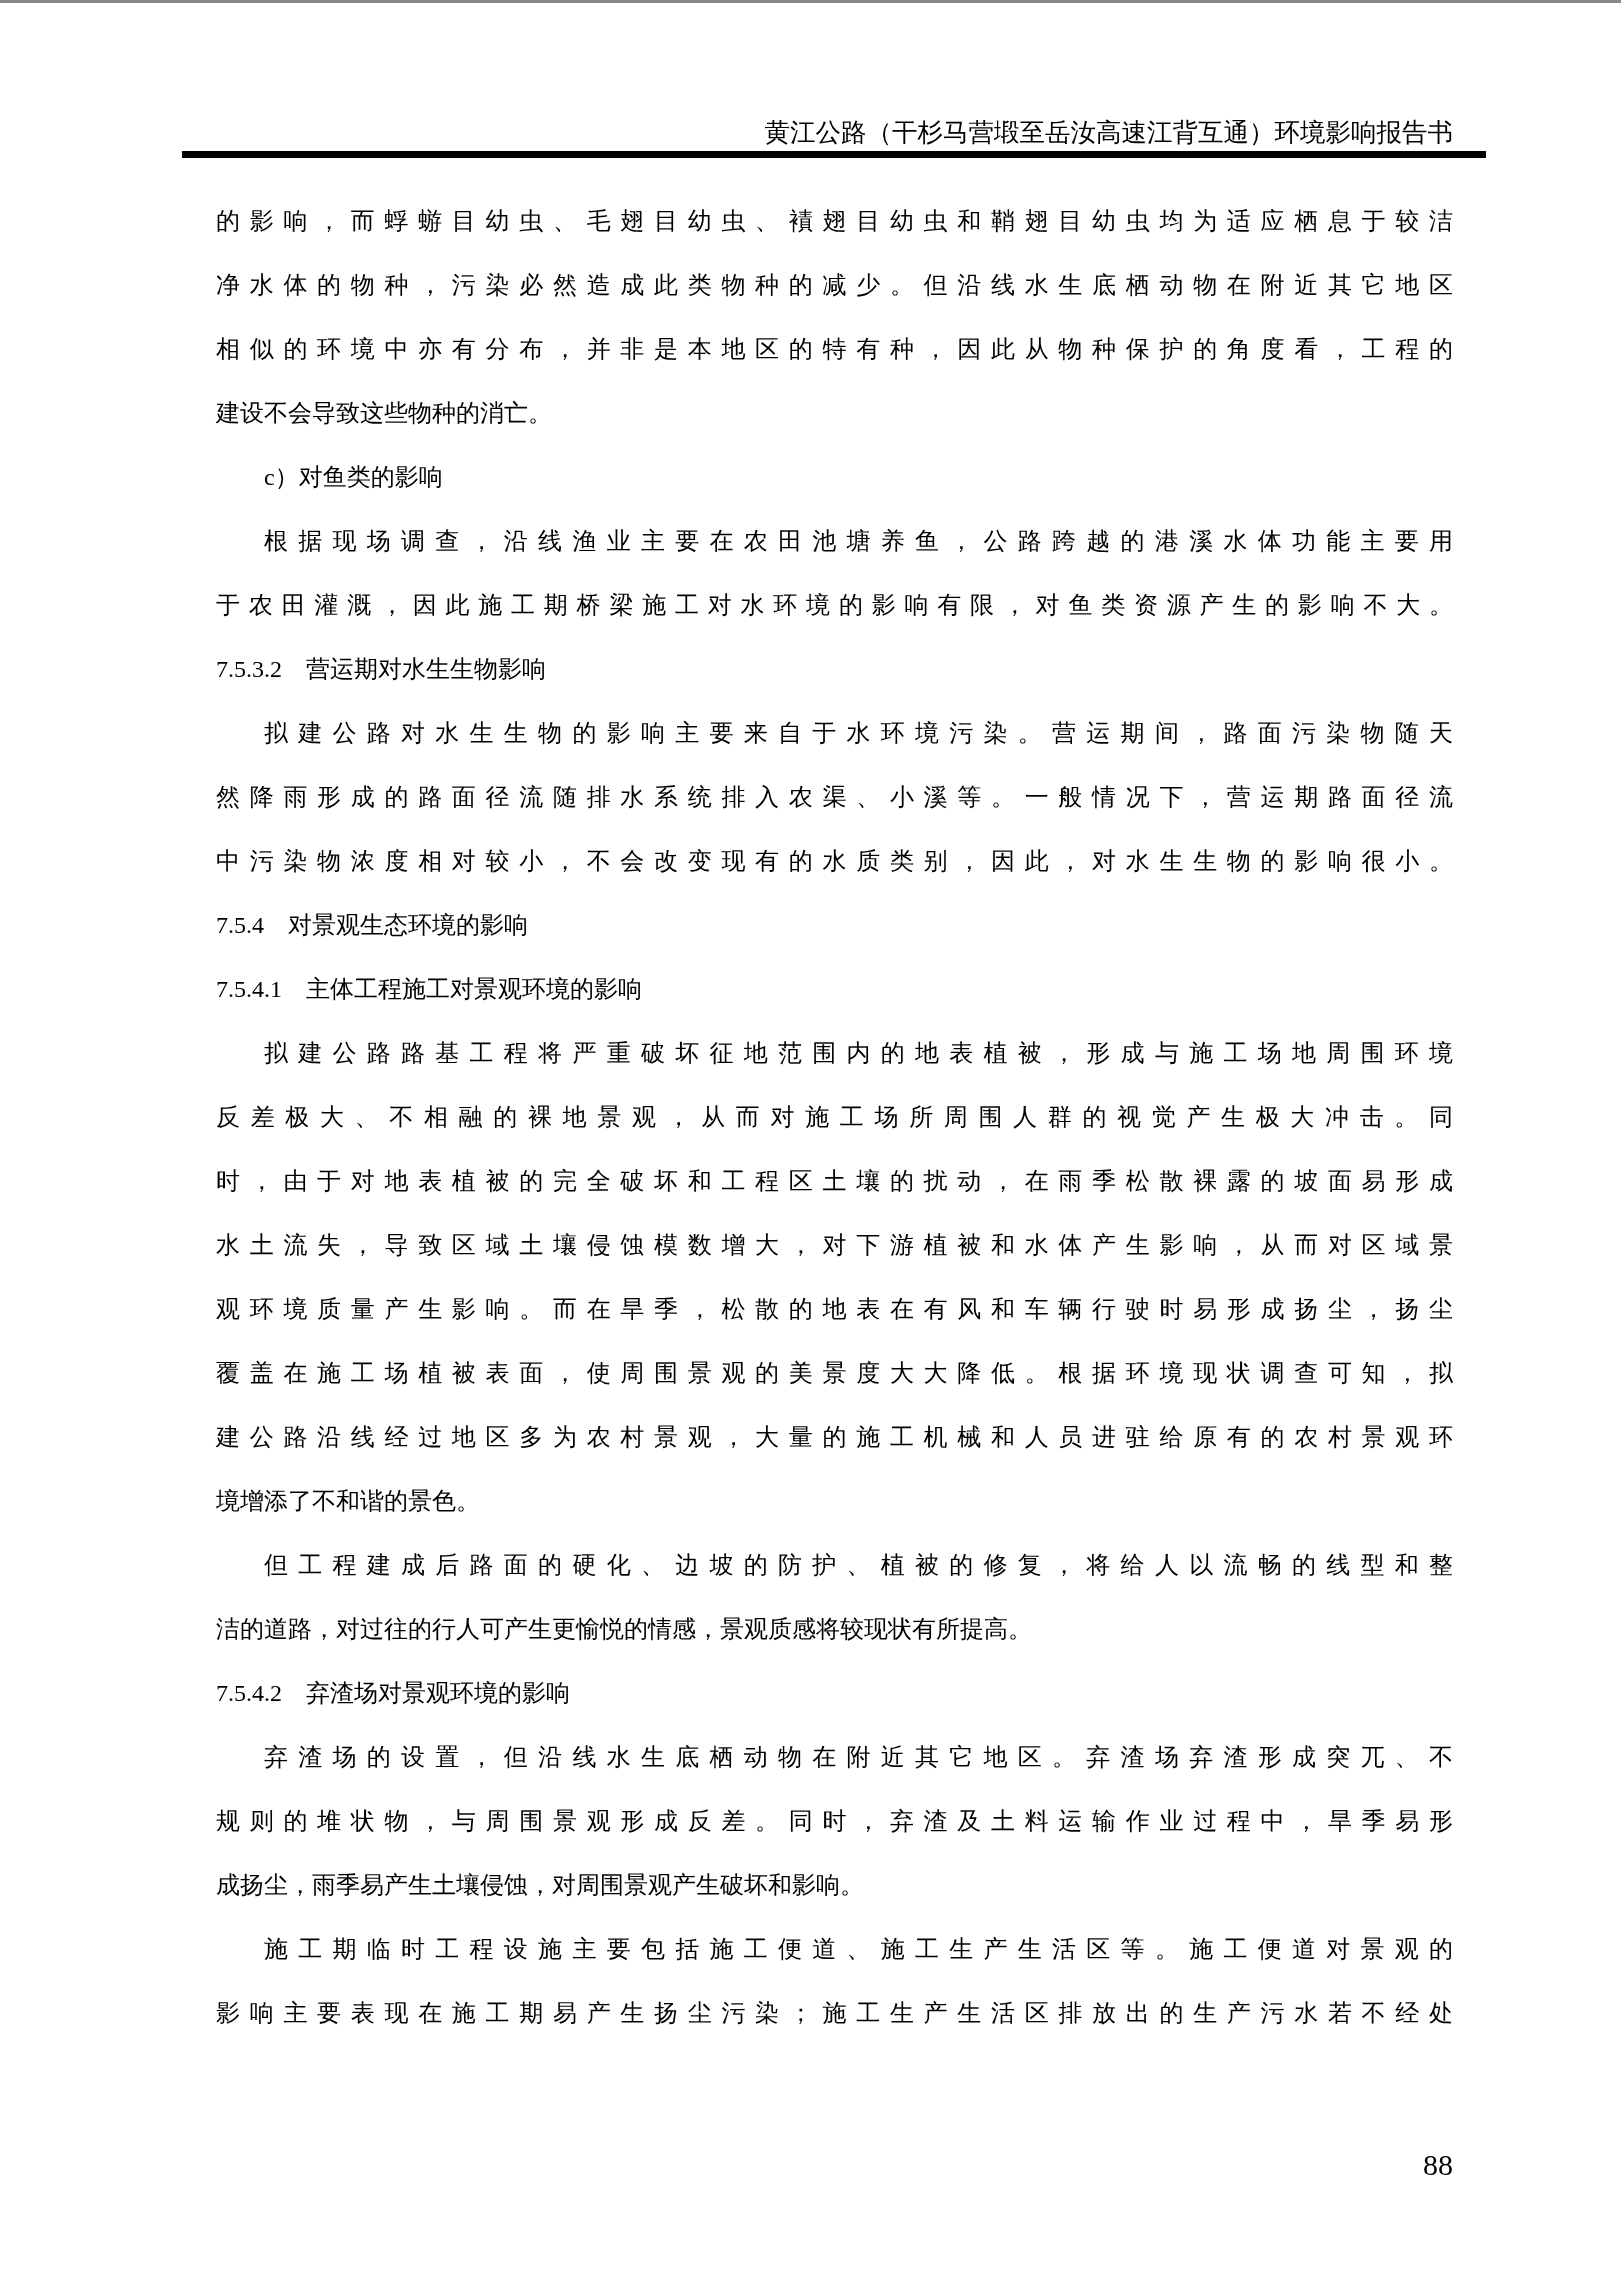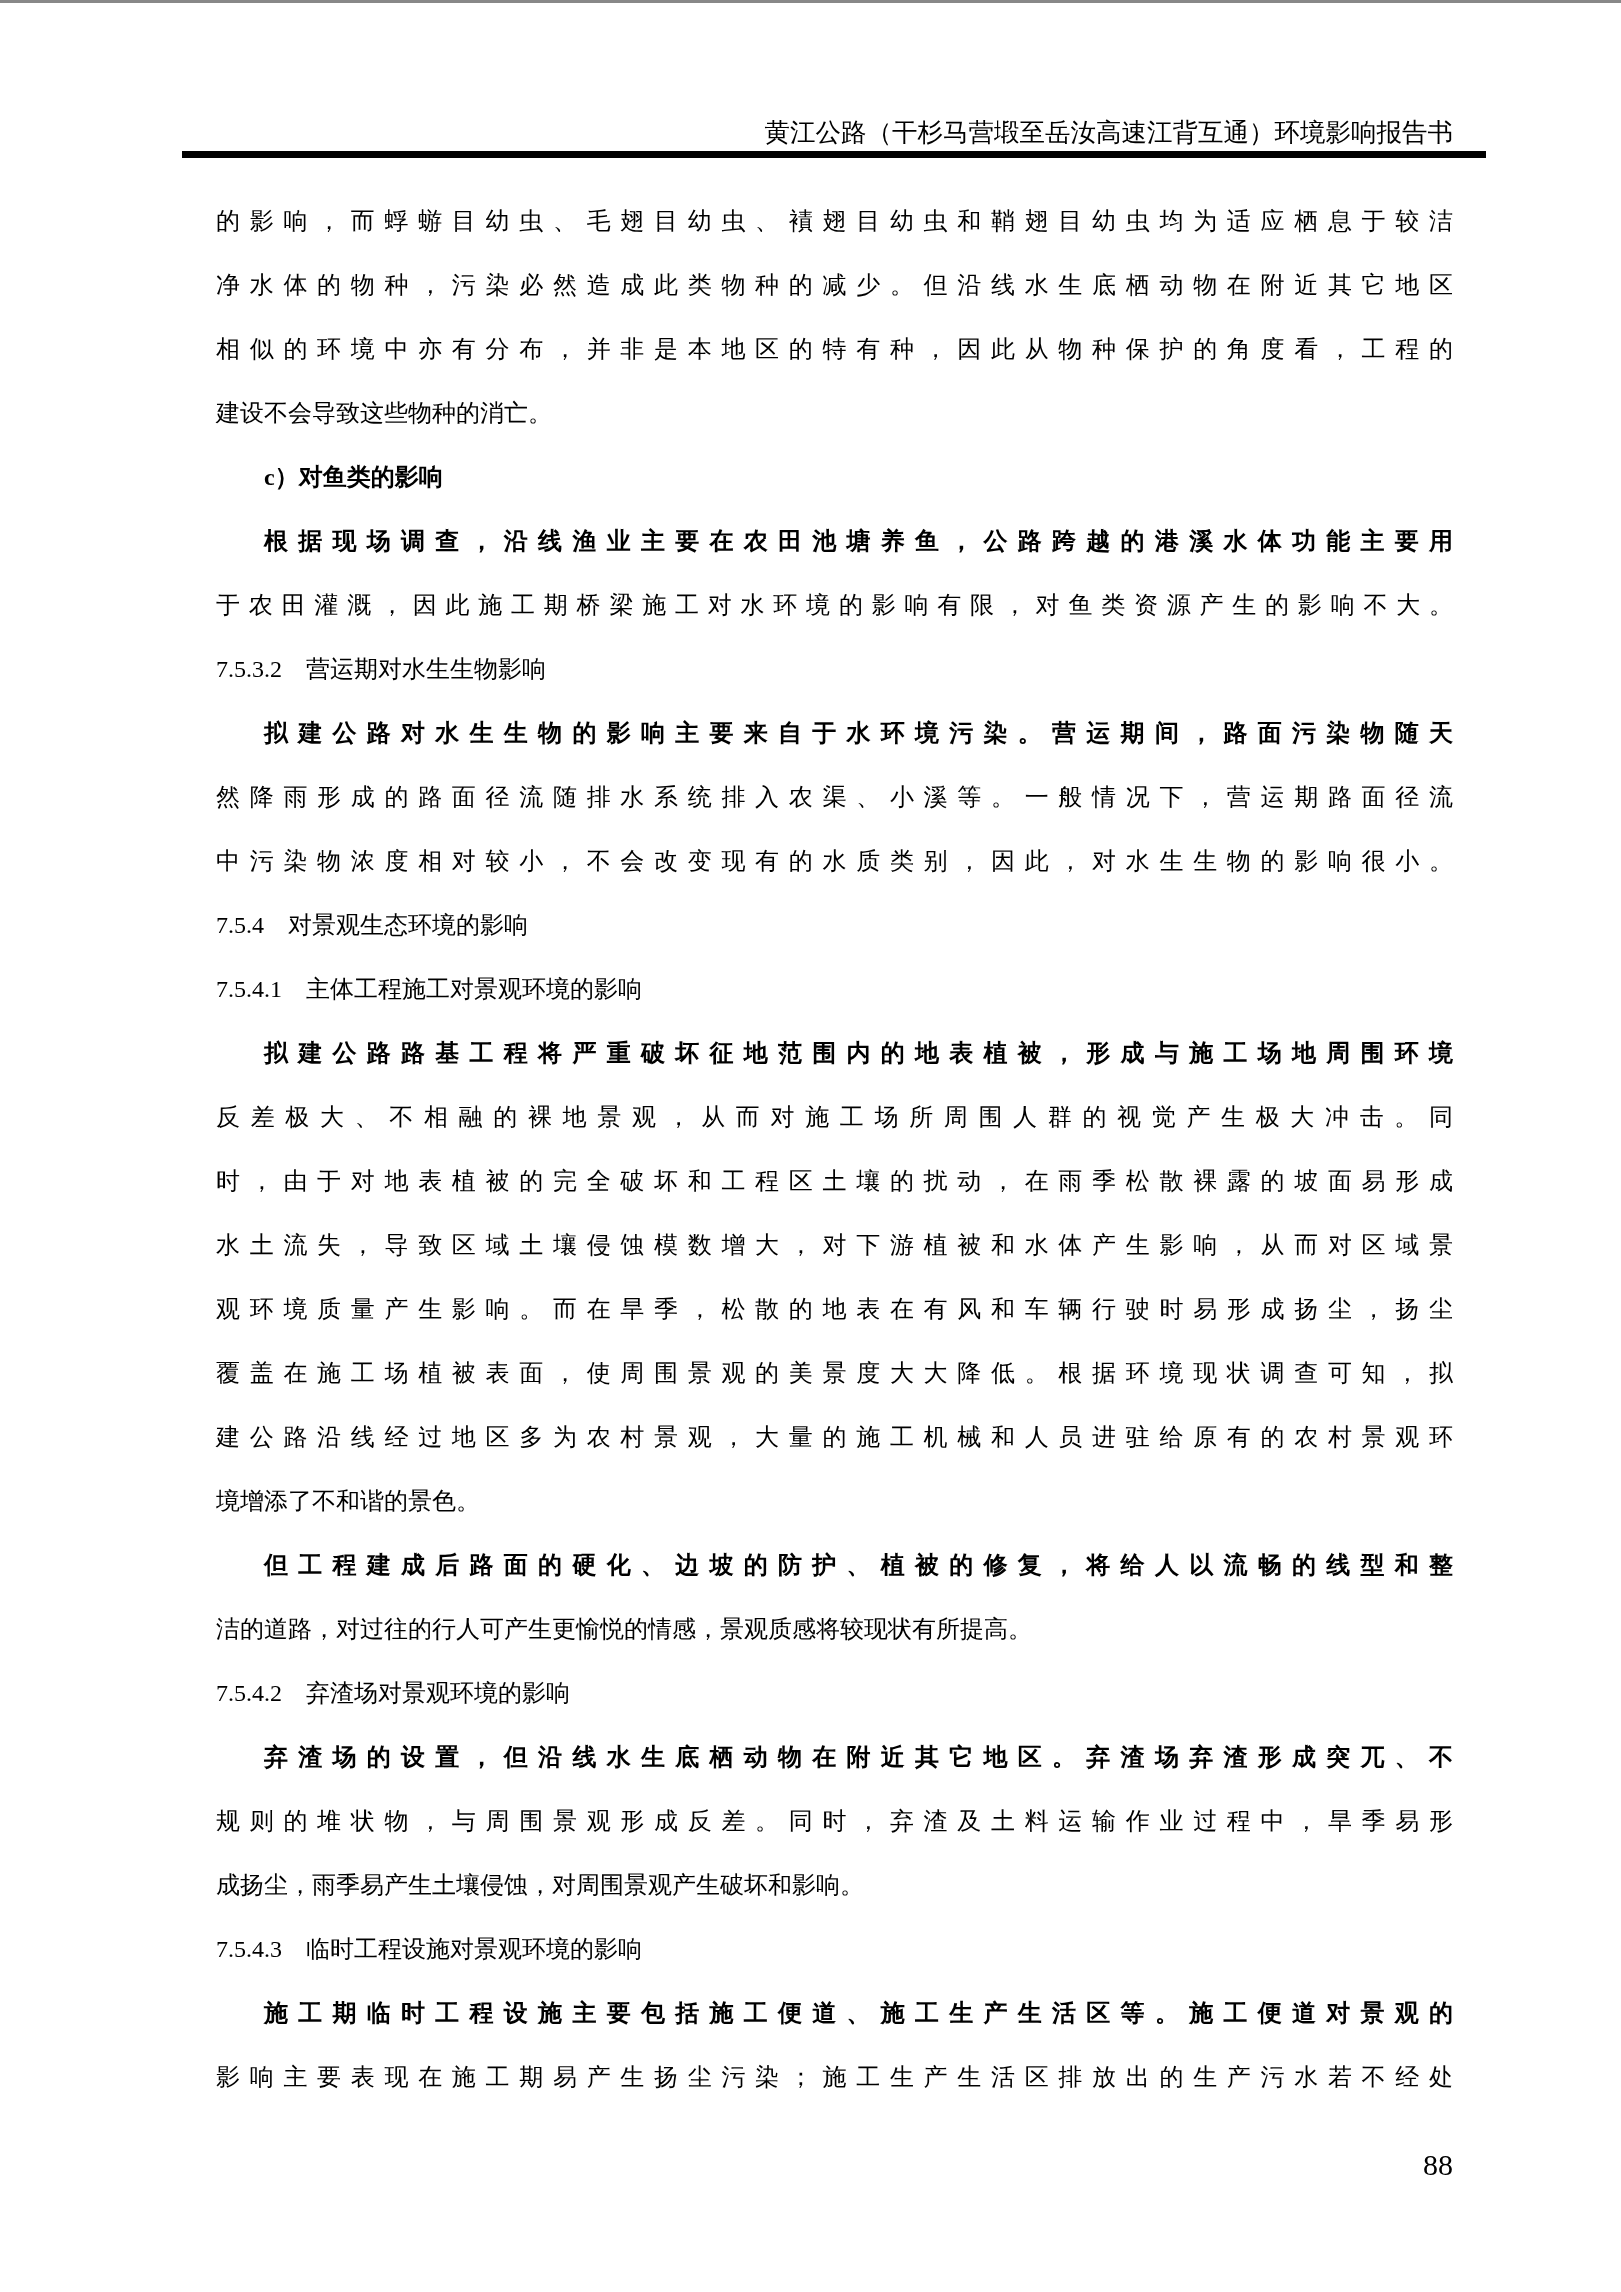--- a/index.html
+++ b/index.html
@@ -36,21 +36,20 @@
     line-height:64px;
     white-space:nowrap;
   }
   .line.justify{
     white-space:normal;
     text-align:justify;
     text-align-last:justify;
   }
   .line.indent{
     text-indent:2em;
-    font-weight:bold;
   }
   .footer{
     position:absolute;
     left:216px;width:1237px;top:2137px;height:49px;
     line-height:49px;
     text-align:right;
     font-size:30px;
   }
 </style>
 </head>
@@ -85,21 +84,20 @@
       <div class="line justify">观环境质量产生影响。而在旱季，松散的地表在有风和车辆行驶时易形成扬尘，扬尘</div>
       <div class="line justify">覆盖在施工场植被表面，使周围景观的美景度大大降低。根据环境现状调查可知，拟</div>
       <div class="line justify">建公路沿线经过地区多为农村景观，大量的施工机械和人员进驻给原有的农村景观环</div>
       <div class="line">境增添了不和谐的景色。</div>
       <div class="line justify indent">但工程建成后路面的硬化、边坡的防护、植被的修复，将给人以流畅的线型和整</div>
       <div class="line">洁的道路，对过往的行人可产生更愉悦的情感，景观质感将较现状有所提高。</div>
       <div class="line">7.5.4.2　弃渣场对景观环境的影响</div>
       <div class="line justify indent">弃渣场的设置，但沿线水生底栖动物在附近其它地区。弃渣场弃渣形成突兀、不</div>
       <div class="line justify">规则的堆状物，与周围景观形成反差。同时，弃渣及土料运输作业过程中，旱季易形</div>
       <div class="line">成扬尘，雨季易产生土壤侵蚀，对周围景观产生破坏和影响。</div>
-      <div class="line">7.5.4.3　临时工程设施对景观环境的影响</div>
       <div class="line justify indent">施工期临时工程设施主要包括施工便道、施工生产生活区等。施工便道对景观的</div>
       <div class="line justify">影响主要表现在施工期易产生扬尘污染；施工生产生活区排放出的生产污水若不经处</div>
     </div>
 
   <div class="footer">
     <span>88</span>
   </div>
 
 </div>
 

